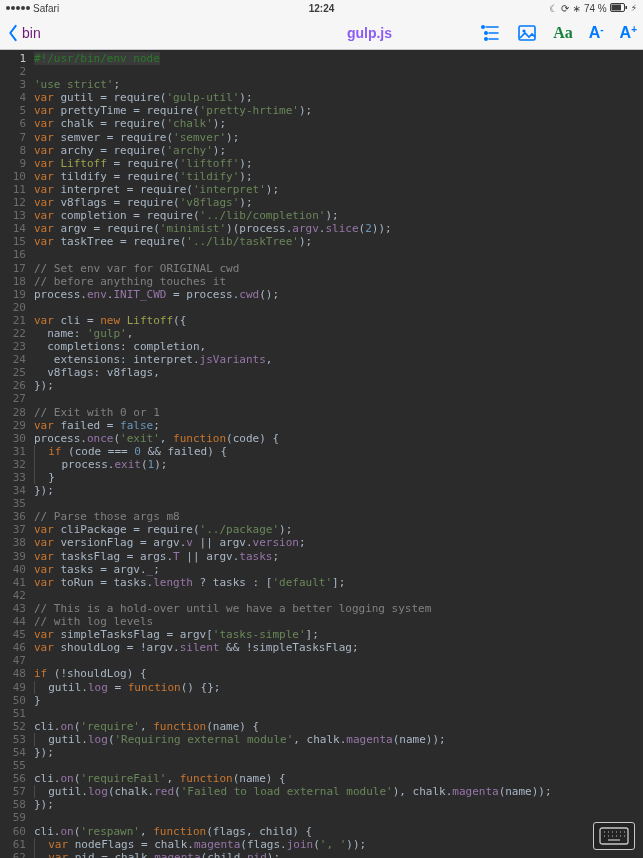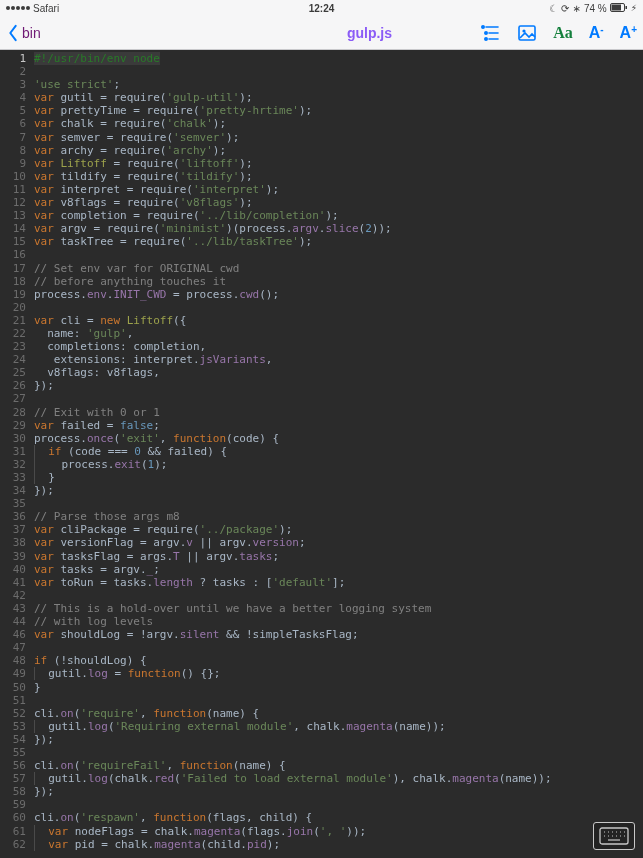--- a/index.html
+++ b/index.html
@@ -198,20 +198,21 @@
       <div class="line"><div class="gutter">35</div><div class="code">&nbsp;</div></div>
       <div class="line"><div class="gutter">36</div><div class="code"><span class="c-cmt">// Parse those args m8</span></div></div>
       <div class="line"><div class="gutter">37</div><div class="code"><span class="c-kw">var</span><span class="c-def"> </span><span class="c-def">cliPackage</span><span class="c-def"> = require(</span><span class="c-str">'../package'</span><span class="c-def">);</span></div></div>
       <div class="line"><div class="gutter">38</div><div class="code"><span class="c-kw">var</span><span class="c-def"> versionFlag = argv.</span><span class="c-prop">v</span><span class="c-def"> || argv.</span><span class="c-prop">version</span><span class="c-def">;</span></div></div>
       <div class="line"><div class="gutter">39</div><div class="code"><span class="c-kw">var</span><span class="c-def"> tasksFlag = args.</span><span class="c-prop">T</span><span class="c-def"> || argv.</span><span class="c-prop">tasks</span><span class="c-def">;</span></div></div>
       <div class="line"><div class="gutter">40</div><div class="code"><span class="c-kw">var</span><span class="c-def"> tasks = argv.</span><span class="c-prop">_</span><span class="c-def">;</span></div></div>
       <div class="line"><div class="gutter">41</div><div class="code"><span class="c-kw">var</span><span class="c-def"> toRun = tasks.</span><span class="c-prop">length</span><span class="c-def"> ? tasks : [</span><span class="c-str">'default'</span><span class="c-def">];</span></div></div>
       <div class="line"><div class="gutter">42</div><div class="code">&nbsp;</div></div>
       <div class="line"><div class="gutter">43</div><div class="code"><span class="c-cmt">// This is a hold-over until we have a better logging system</span></div></div>
       <div class="line"><div class="gutter">44</div><div class="code"><span class="c-cmt">// with log levels</span></div></div>
+      <div class="line"><div class="gutter">45</div><div class="code"><span class="c-kw">var</span><span class="c-def"> simpleTasksFlag = argv[</span><span class="c-str">'tasks-simple'</span><span class="c-def">];</span></div></div>
       <div class="line"><div class="gutter">46</div><div class="code"><span class="c-kw">var</span><span class="c-def"> shouldLog = !argv.</span><span class="c-prop">silent</span><span class="c-def"> &amp;&amp; !simpleTasksFlag;</span></div></div>
       <div class="line"><div class="gutter">47</div><div class="code">&nbsp;</div></div>
       <div class="line"><div class="gutter">48</div><div class="code"><span class="c-kw">if</span><span class="c-def"> (!shouldLog) {</span></div></div>
       <div class="line"><div class="gutter">49</div><div class="code"><span style="border-left:1px solid #4a4a4a;">  </span><span class="c-def">gutil.</span><span class="c-prop">log</span><span class="c-def"> = </span><span class="c-kw">function</span><span class="c-def">() {};</span></div></div>
       <div class="line"><div class="gutter">50</div><div class="code"><span class="c-def">}</span></div></div>
       <div class="line"><div class="gutter">51</div><div class="code">&nbsp;</div></div>
       <div class="line"><div class="gutter">52</div><div class="code"><span class="c-def">cli.</span><span class="c-prop">on</span><span class="c-def">(</span><span class="c-str">'require'</span><span class="c-def">, </span><span class="c-kw">function</span><span class="c-def">(name) {</span></div></div>
       <div class="line"><div class="gutter">53</div><div class="code"><span style="border-left:1px solid #4a4a4a;">  </span><span class="c-def">gutil.</span><span class="c-prop">log</span><span class="c-def">(</span><span class="c-str">'Requiring external module'</span><span class="c-def">, chalk.</span><span class="c-prop">magenta</span><span class="c-def">(name));</span></div></div>
       <div class="line"><div class="gutter">54</div><div class="code"><span class="c-def">});</span></div></div>
       <div class="line"><div class="gutter">55</div><div class="code">&nbsp;</div></div>

